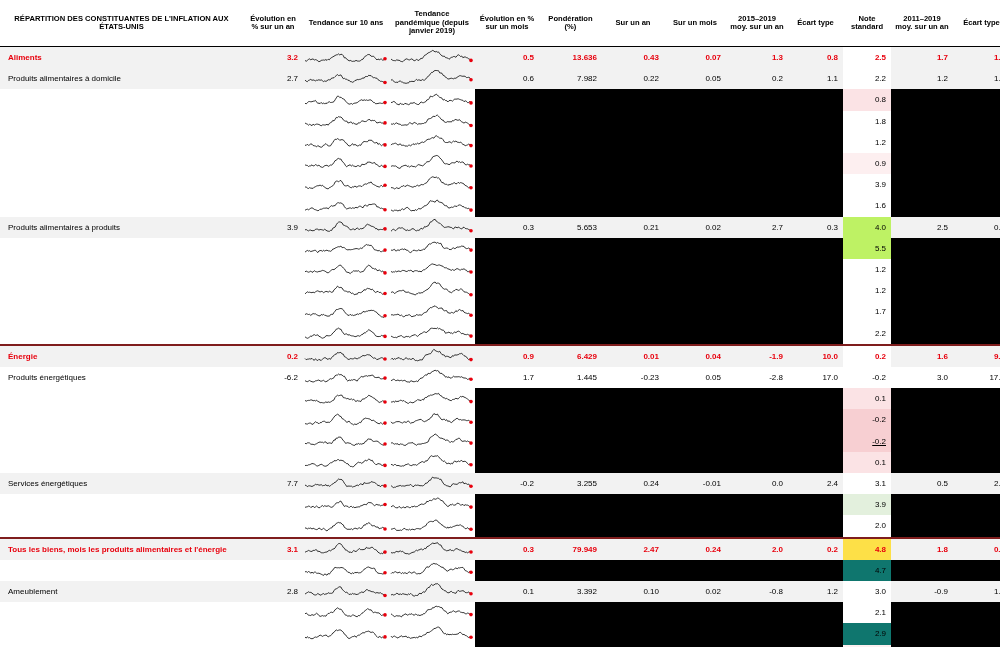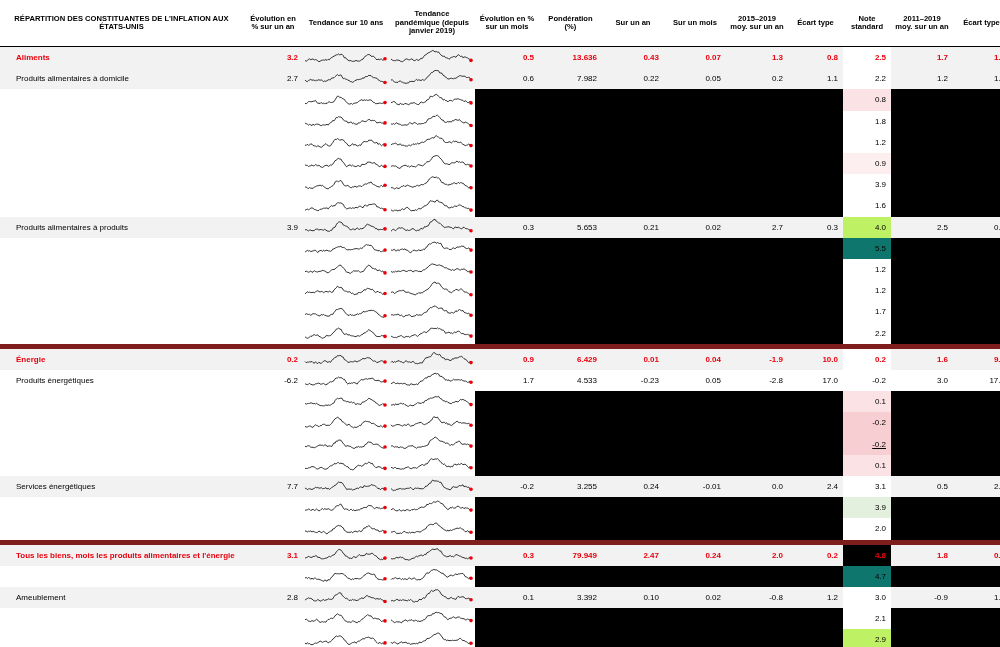--- a/index.html
+++ b/index.html
@@ -11,32 +11,32 @@
   
   thead th{
     font-size:7.6px;font-weight:bold;
     border-bottom:1px solid #000;height:46px;line-height:1.12;
     padding:0 3px;background:#fff;
   }
   thead th.left{text-align:center;}
 
   
   tbody td{height:21.2px;line-height:21.2px;font-size:8px;}
-  td.lbl{padding-left:16px;text-align:left;white-space:nowrap;overflow:hidden;margin-left:30px;}
+  td.lbl{padding-left:8px;text-align:left;white-space:nowrap;overflow:hidden;margin-left:30px;}
   td.num{text-align:right;padding-right:5px;white-space:nowrap;}
   td.black{background:#000;}
   td.spark{background:#fff;padding:0;}
 
   tr.shade td{background:#f2f2f2;}
 
   .red{color:#e8000d;font-weight:bold;}
   .uline{text-decoration:underline;}
 
   
-  tr.sep td{border-top:5px solid #7f1d1d;}
+  tr.sep td{border-top:2px solid #7f1d1d;}
 
   svg{display:block;}
 </style>
 </head>
 <body>
 
 <div id="sheet">
 <table>
   <colgroup>
     <col style="width:243px">
@@ -277,21 +277,21 @@
             </svg>
           </td>
           <td class="spark">
             <svg width="86" height="21" viewBox="0 0 86 21">
               <path d="M2.0 12.0 L3.2 12.4 L4.3 11.8 L5.5 11.3 L6.6 12.9 L7.8 12.7 L9.0 11.7 L10.1 12.6 L11.3 11.6 L12.4 11.3 L13.6 11.0 L14.8 11.6 L15.9 10.8 L17.1 12.2 L18.2 11.9 L19.4 13.2 L20.6 14.2 L21.7 14.6 L22.9 13.6 L24.0 12.4 L25.2 12.2 L26.3 12.6 L27.5 12.8 L28.7 12.6 L29.8 11.8 L31.0 12.7 L32.1 12.3 L33.3 12.0 L34.5 11.2 L35.6 11.5 L36.8 9.5 L37.9 9.0 L39.1 7.0 L40.3 5.8 L41.4 6.1 L42.6 5.3 L43.7 4.5 L44.9 4.3 L46.1 4.1 L47.2 5.3 L48.4 4.5 L49.5 5.1 L50.7 5.5 L51.9 5.3 L53.0 7.7 L54.2 9.6 L55.3 10.4 L56.5 10.2 L57.7 10.0 L58.8 10.2 L60.0 11.4 L61.1 11.5 L62.3 11.6 L63.4 10.2 L64.6 9.9 L65.8 10.7 L66.9 10.1 L68.1 9.0 L69.2 9.2 L70.4 8.9 L71.6 8.7 L72.7 8.0 L73.9 8.3 L75.0 8.4 L76.2 10.0 L77.4 10.6 L78.5 10.5 L79.7 10.0 L80.8 10.8 L82.0 12.1" fill="none" stroke="#000000" stroke-width="0.8"></path>
               <circle cx="82.0" cy="12.1" r="1.8" fill="#e8000d"></circle>
             </svg>
           </td>
           <td class="black" colspan="5"></td>
           <td class="black"></td>
-          <td class="num" style="background:#0f766e">5.5</td>
+          <td class="num" style="background:#bef264">5.5</td>
           <td class="black" colspan="2"></td>
         </tr>
         <tr>
           <td class="lbl"></td>
           <td class="num"></td>
           <td class="spark">
             <svg width="86" height="21" viewBox="0 0 86 21">
               <path d="M2.0 12.8 L3.2 12.1 L4.3 12.7 L5.5 13.2 L6.6 12.8 L7.8 12.0 L9.0 13.4 L10.1 12.9 L11.3 11.7 L12.4 12.5 L13.6 12.8 L14.8 13.0 L15.9 12.4 L17.1 12.4 L18.2 12.0 L19.4 11.4 L20.6 11.6 L21.7 12.0 L22.9 12.7 L24.0 13.6 L25.2 13.8 L26.3 13.0 L27.5 11.9 L28.7 10.9 L29.8 10.4 L31.0 10.7 L32.1 9.8 L33.3 8.9 L34.5 7.7 L35.6 6.8 L36.8 6.2 L37.9 6.2 L39.1 7.8 L40.3 9.0 L41.4 9.8 L42.6 11.8 L43.7 13.3 L44.9 13.3 L46.1 13.7 L47.2 14.7 L48.4 13.3 L49.5 12.8 L50.7 11.7 L51.9 12.2 L53.0 11.8 L54.2 12.2 L55.3 11.6 L56.5 12.7 L57.7 13.3 L58.8 12.7 L60.0 12.5 L61.1 11.7 L62.3 9.6 L63.4 8.3 L64.6 6.9 L65.8 6.1 L66.9 6.9 L68.1 7.6 L69.2 9.3 L70.4 9.4 L71.6 10.1 L72.7 9.7 L73.9 11.4 L75.0 11.7 L76.2 10.9 L77.4 11.8 L78.5 12.7 L79.7 11.9 L80.8 13.4 L82.0 13.9" fill="none" stroke="#000000" stroke-width="0.8"></path>
               <circle cx="82.0" cy="13.9" r="1.8" fill="#e8000d"></circle>
             </svg>
@@ -401,21 +401,21 @@
               <circle cx="82.0" cy="11.1" r="1.8" fill="#e8000d"></circle>
             </svg>
           </td>
           <td class="spark">
             <svg width="86" height="21" viewBox="0 0 86 21">
               <path d="M2.0 13.7 L3.2 13.1 L4.3 12.3 L5.5 12.6 L6.6 13.6 L7.8 13.5 L9.0 12.9 L10.1 13.8 L11.3 13.5 L12.4 13.3 L13.6 13.9 L14.8 13.5 L15.9 13.3 L17.1 14.4 L18.2 14.9 L19.4 14.9 L20.6 15.3 L21.7 13.8 L22.9 14.0 L24.0 14.7 L25.2 14.7 L26.3 14.5 L27.5 14.0 L28.7 14.7 L29.8 13.1 L31.0 11.7 L32.1 11.1 L33.3 11.1 L34.5 9.6 L35.6 8.6 L36.8 7.8 L37.9 8.2 L39.1 6.3 L40.3 6.6 L41.4 6.5 L42.6 4.9 L43.7 4.4 L44.9 3.9 L46.1 3.1 L47.2 4.0 L48.4 3.5 L49.5 4.0 L50.7 6.2 L51.9 6.4 L53.0 6.4 L54.2 7.9 L55.3 8.3 L56.5 10.2 L57.7 9.7 L58.8 10.5 L60.0 9.8 L61.1 11.0 L62.3 11.2 L63.4 10.1 L64.6 9.2 L65.8 10.0 L66.9 9.8 L68.1 9.9 L69.2 9.7 L70.4 9.8 L71.6 10.2 L72.7 9.7 L73.9 10.7 L75.0 11.0 L76.2 11.0 L77.4 11.4 L78.5 12.4 L79.7 12.0 L80.8 11.3 L82.0 12.3" fill="none" stroke="#000000" stroke-width="0.8"></path>
               <circle cx="82.0" cy="12.3" r="1.8" fill="#e8000d"></circle>
             </svg>
           </td>
           <td class="num">1.7</td>
-          <td class="num">4.533</td>
+          <td class="num">1.445</td>
           <td class="num">-0.23</td>
           <td class="num">0.05</td>
           <td class="num">-2.8</td>
           <td class="num">17.0</td>
           <td class="num" style="background:#ffffff">-0.2</td>
           <td class="num">3.0</td>
           <td class="num">17.1</td>
         </tr>
         <tr>
           <td class="lbl"></td>
@@ -576,21 +576,21 @@
               <path d="M2.0 13.5 L3.2 14.0 L4.3 13.6 L5.5 14.0 L6.6 12.7 L7.8 12.4 L9.0 12.9 L10.1 12.7 L11.3 11.7 L12.4 12.9 L13.6 12.2 L14.8 13.6 L15.9 14.2 L17.1 14.7 L18.2 14.5 L19.4 15.0 L20.6 15.1 L21.7 14.0 L22.9 13.7 L24.0 13.2 L25.2 13.1 L26.3 12.0 L27.5 11.2 L28.7 11.8 L29.8 10.8 L31.0 10.7 L32.1 9.7 L33.3 10.8 L34.5 10.5 L35.6 9.3 L36.8 9.7 L37.9 7.8 L39.1 7.3 L40.3 6.6 L41.4 5.6 L42.6 5.0 L43.7 3.8 L44.9 4.7 L46.1 4.3 L47.2 4.2 L48.4 3.5 L49.5 5.1 L50.7 5.8 L51.9 6.0 L53.0 8.2 L54.2 9.7 L55.3 10.9 L56.5 10.9 L57.7 12.1 L58.8 11.4 L60.0 11.4 L61.1 10.4 L62.3 11.5 L63.4 11.4 L64.6 11.8 L65.8 10.7 L66.9 9.7 L68.1 9.7 L69.2 10.4 L70.4 11.0 L71.6 11.2 L72.7 12.0 L73.9 12.5 L75.0 12.6 L76.2 13.5 L77.4 13.1 L78.5 13.8 L79.7 13.1 L80.8 12.5 L82.0 13.0" fill="none" stroke="#000000" stroke-width="0.8"></path>
               <circle cx="82.0" cy="13.0" r="1.8" fill="#e8000d"></circle>
             </svg>
           </td>
           <td class="num red">0.3</td>
           <td class="num red">79.949</td>
           <td class="num red">2.47</td>
           <td class="num red">0.24</td>
           <td class="num red">2.0</td>
           <td class="num red">0.2</td>
-          <td class="num red" style="background:#000000">4.8</td>
+          <td class="num red" style="background:#fde047">4.8</td>
           <td class="num red">1.8</td>
           <td class="num red">0.4</td>
         </tr>
         <tr>
           <td class="lbl"></td>
           <td class="num"></td>
           <td class="spark">
             <svg width="86" height="21" viewBox="0 0 86 21">
               <path d="M2.0 11.9 L3.2 11.5 L4.3 12.5 L5.5 11.5 L6.6 11.9 L7.8 13.3 L9.0 12.0 L10.1 13.3 L11.3 12.2 L12.4 12.1 L13.6 13.2 L14.8 13.3 L15.9 13.2 L17.1 13.7 L18.2 14.2 L19.4 14.8 L20.6 15.4 L21.7 13.9 L22.9 14.5 L24.0 15.2 L25.2 13.5 L26.3 14.2 L27.5 12.6 L28.7 10.9 L29.8 10.2 L31.0 8.2 L32.1 7.4 L33.3 7.7 L34.5 7.8 L35.6 7.7 L36.8 7.9 L37.9 7.5 L39.1 7.6 L40.3 8.0 L41.4 9.0 L42.6 9.6 L43.7 11.1 L44.9 12.3 L46.1 12.3 L47.2 13.2 L48.4 13.9 L49.5 12.7 L50.7 13.6 L51.9 12.3 L53.0 12.8 L54.2 12.3 L55.3 12.9 L56.5 12.8 L57.7 12.6 L58.8 11.8 L60.0 10.6 L61.1 9.2 L62.3 8.8 L63.4 7.7 L64.6 7.2 L65.8 7.0 L66.9 7.7 L68.1 8.2 L69.2 8.5 L70.4 8.2 L71.6 8.4 L72.7 10.8 L73.9 12.3 L75.0 13.1 L76.2 13.4 L77.4 13.5 L78.5 13.6 L79.7 14.0 L80.8 13.7 L82.0 12.7" fill="none" stroke="#000000" stroke-width="0.8"></path>
               <circle cx="82.0" cy="12.7" r="1.8" fill="#e8000d"></circle>
@@ -662,21 +662,21 @@
             </svg>
           </td>
           <td class="spark">
             <svg width="86" height="21" viewBox="0 0 86 21">
               <path d="M2.0 12.1 L3.2 13.5 L4.3 12.5 L5.5 12.1 L6.6 12.8 L7.8 13.5 L9.0 14.1 L10.1 13.0 L11.3 12.6 L12.4 11.6 L13.6 13.0 L14.8 12.5 L15.9 12.5 L17.1 12.1 L18.2 13.5 L19.4 13.2 L20.6 13.7 L21.7 14.4 L22.9 13.8 L24.0 13.8 L25.2 13.3 L26.3 13.9 L27.5 13.3 L28.7 14.0 L29.8 12.4 L31.0 12.1 L32.1 12.8 L33.3 12.1 L34.5 10.9 L35.6 10.8 L36.8 10.3 L37.9 8.5 L39.1 8.5 L40.3 8.3 L41.4 7.5 L42.6 6.7 L43.7 6.0 L44.9 4.5 L46.1 4.5 L47.2 3.9 L48.4 3.2 L49.5 3.1 L50.7 3.7 L51.9 5.6 L53.0 6.6 L54.2 8.8 L55.3 9.7 L56.5 9.4 L57.7 10.8 L58.8 10.0 L60.0 10.8 L61.1 10.4 L62.3 10.7 L63.4 10.2 L64.6 10.5 L65.8 10.4 L66.9 10.4 L68.1 10.1 L69.2 9.9 L70.4 8.5 L71.6 8.4 L72.7 9.6 L73.9 10.7 L75.0 10.3 L76.2 11.4 L77.4 11.6 L78.5 12.8 L79.7 13.5 L80.8 13.1 L82.0 13.2" fill="none" stroke="#000000" stroke-width="0.8"></path>
               <circle cx="82.0" cy="13.2" r="1.8" fill="#e8000d"></circle>
             </svg>
           </td>
           <td class="black" colspan="5"></td>
           <td class="black"></td>
-          <td class="num" style="background:#bef264">2.9</td>
+          <td class="num" style="background:#0f766e">2.9</td>
           <td class="black" colspan="2"></td>
         </tr>
         <tr>
           <td class="lbl"></td>
           <td class="num"></td>
           <td class="spark">
             <svg width="86" height="21" viewBox="0 0 86 21">
               <path d="M2.0 14.1 L3.2 14.8 L4.3 14.2 L5.5 14.8 L6.6 14.4 L7.8 13.6 L9.0 12.9 L10.1 13.0 L11.3 14.1 L12.4 14.3 L13.6 13.3 L14.8 14.0 L15.9 13.6 L17.1 12.4 L18.2 12.2 L19.4 13.5 L20.6 13.5 L21.7 14.4 L22.9 14.3 L24.0 12.7 L25.2 13.7 L26.3 14.4 L27.5 14.5 L28.7 14.1 L29.8 12.2 L31.0 11.0 L32.1 8.5 L33.3 6.6 L34.5 6.3 L35.6 5.0 L36.8 6.4 L37.9 6.5 L39.1 6.8 L40.3 8.9 L41.4 11.0 L42.6 12.3 L43.7 12.2 L44.9 11.5 L46.1 11.5 L47.2 13.2 L48.4 12.3 L49.5 12.0 L50.7 11.7 L51.9 12.2 L53.0 11.3 L54.2 11.4 L55.3 12.3 L56.5 11.1 L57.7 12.1 L58.8 10.7 L60.0 10.9 L61.1 9.7 L62.3 8.1 L63.4 7.9 L64.6 8.5 L65.8 9.6 L66.9 9.6 L68.1 10.6 L69.2 10.2 L70.4 10.9 L71.6 10.2 L72.7 10.9 L73.9 10.4 L75.0 11.6 L76.2 13.1 L77.4 12.2 L78.5 11.6 L79.7 10.8 L80.8 11.1 L82.0 12.4" fill="none" stroke="#000000" stroke-width="0.8"></path>
               <circle cx="82.0" cy="12.4" r="1.8" fill="#e8000d"></circle>
             </svg>

